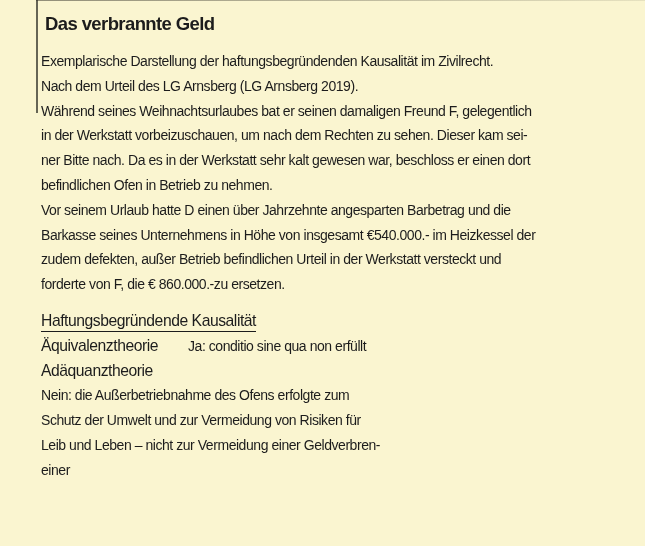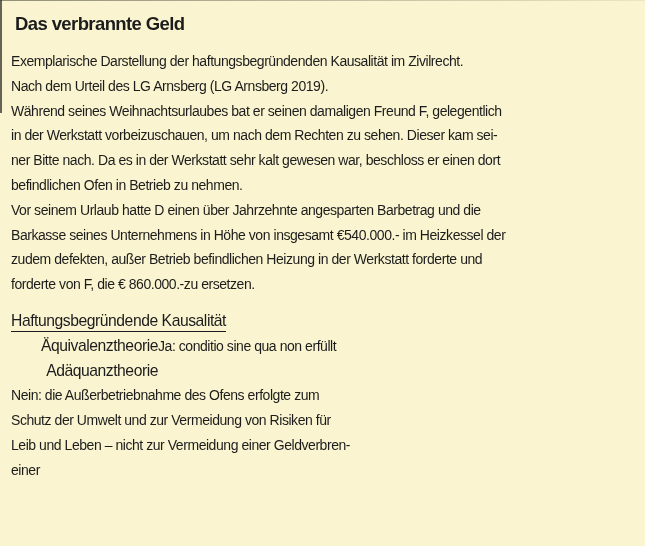--- a/index.html
+++ b/index.html
@@ -4,21 +4,21 @@
 <style>
   * { margin: 0; padding: 0; box-sizing: border-box; }
   html, body { width: 645px; height: 546px; }
   body {
     background: #FAF5D0;
     color: #1C1C1C;
     font-family: "Liberation Sans", "DejaVu Sans", sans-serif;
     overflow: hidden;
     position: relative;
   }
-  .page { position: absolute; inset: 0; padding: 12px 8px 0 11px; }
+  .page { position: absolute; inset: 0; padding: 12px 8px 0 5px; margin-left: 36px; }
 
   
   .artifact-top {
     position: absolute; top: 0; left: 0; width: 645px; height: 1px;
     background: linear-gradient(to right, rgba(60,58,48,0.55), rgba(60,58,48,0.08));
   }
   .artifact-left {
     position: absolute; top: 0; left: 0; width: 2px; height: 113px;
     background: rgba(52,52,44,0.75);
   }
@@ -34,21 +34,20 @@
   .analysis-heading { margin-top: 12px; line-height: 24.8px; }
   .analysis-heading .underlined {
     font-size: 15.7px; letter-spacing: -0.45px; line-height: 21px;
     display: inline-block; border-bottom: 1.5px solid #1C1C1C;
   }
   .analysis-table { width: 100%; }
   .row { display: grid; grid-template-columns: 147px 1fr; align-items: start; }
   .row-label {
     font-size: 15.7px; line-height: 24.8px; letter-spacing: -0.45px;
     white-space: nowrap;
-    text-align: right;
   }
 </style>
 </head>
 <body>
 
 <div class="page">
   <div class="artifact-top"></div>
   <div class="artifact-left"></div>
 
   <h1 class="title">Das verbrannte Geld</h1>
@@ -61,21 +60,21 @@
   <div class="para">
       <div class="line">Während seines Weihnachtsurlaubes bat er seinen damaligen Freund F, gelegentlich</div>
       <div class="line">in der Werkstatt vorbeizuschauen, um nach dem Rechten zu sehen. Dieser kam sei-</div>
       <div class="line">ner Bitte nach. Da es in der Werkstatt sehr kalt gewesen war, beschloss er einen dort</div>
       <div class="line">befindlichen Ofen in Betrieb zu nehmen.</div>
     </div>
 
   <div class="para">
       <div class="line">Vor seinem Urlaub hatte D einen über Jahrzehnte angesparten Barbetrag und die</div>
       <div class="line">Barkasse seines Unternehmens in Höhe von insgesamt €540.000.- im Heizkessel der</div>
-      <div class="line">zudem defekten, außer Betrieb befindlichen Heizung in der Werkstatt forderte und</div>
+      <div class="line">zudem defekten, außer Betrieb befindlichen Urteil in der Werkstatt versteckt und</div>
       <div class="line">forderte von F, die € 860.000.-zu ersetzen.</div>
     </div>
 
   <div class="analysis-heading">
     <span class="underlined">Haftungsbegründende Kausalität</span>
   </div>
 
   <div class="analysis-table">
 
     <div class="row">

